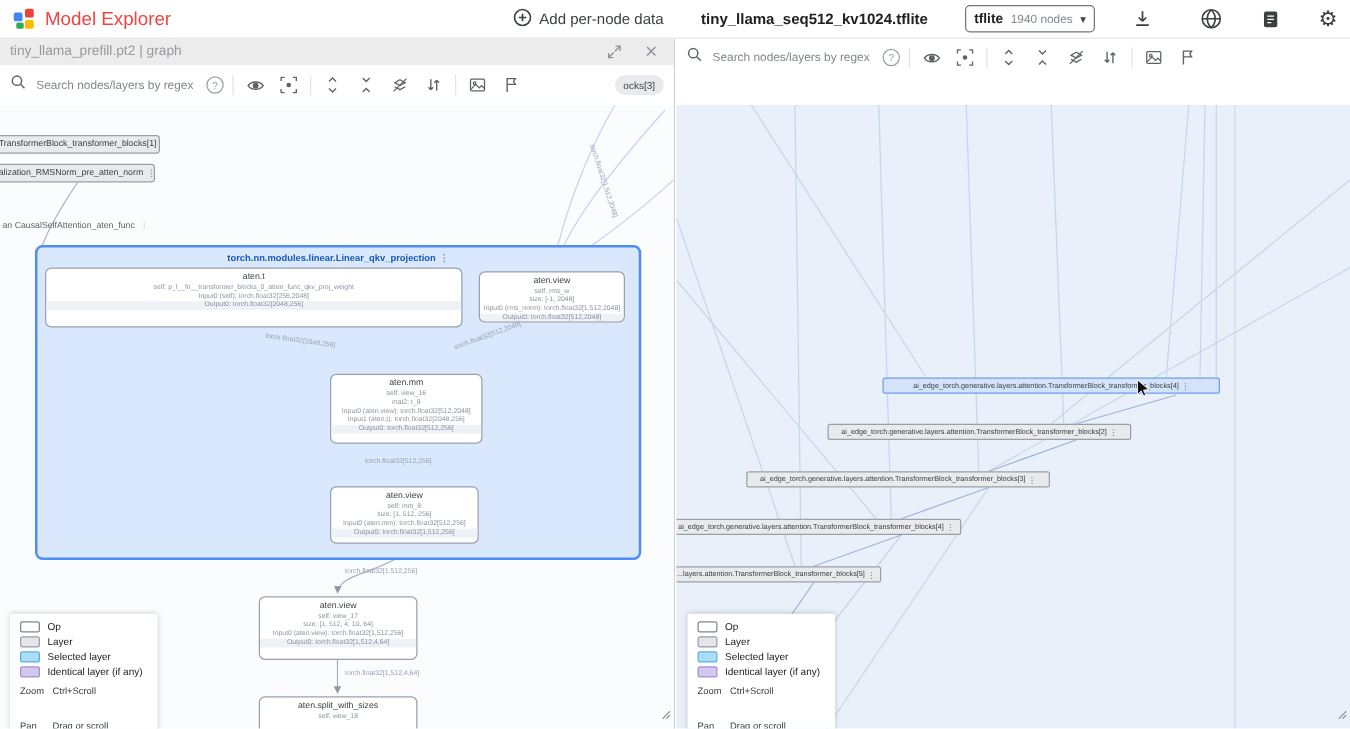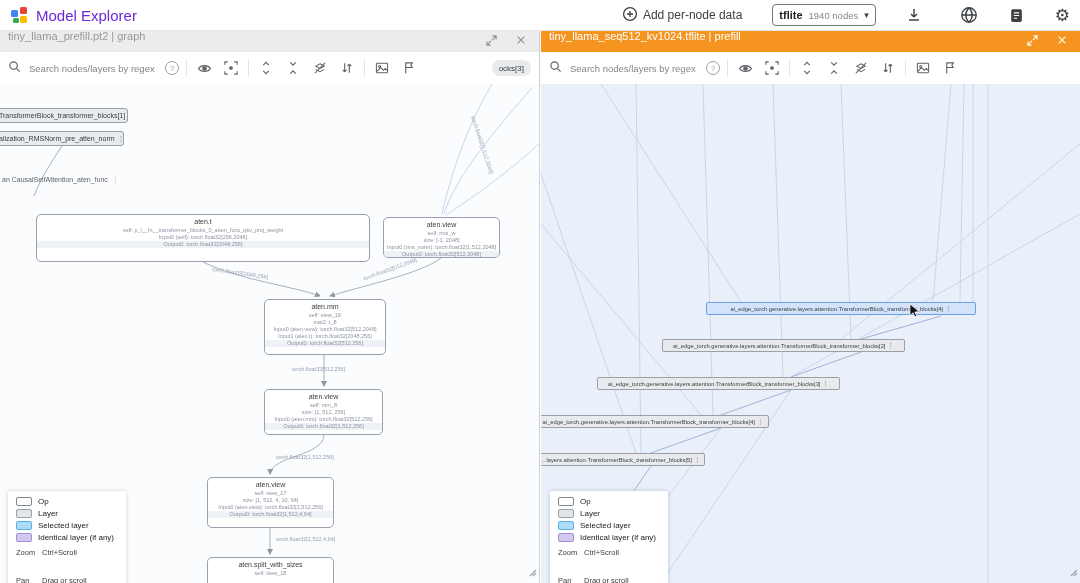--- a/index.html
+++ b/index.html
@@ -3,36 +3,36 @@
 <meta charset="utf-8">
 <style>
   html,body{margin:0;padding:0}
   body{width:1080px;height:583px;overflow:hidden;position:relative;background:#fff;
        font-family:"Liberation Sans",sans-serif;color:#202124}
   .abs{position:absolute}
   
   .topbar{position:absolute;left:0;top:0;width:1080px;height:30px;background:#fff;
           border-bottom:1px solid #e6e6e6;display:flex;align-items:center;z-index:30}
   .logo{margin-left:10px;display:flex;align-items:center}
-  .app-title{margin-left:8px;font-size:15px;color:#6d28d9}
+  .app-title{margin-left:8px;font-size:15px;color:#ef4444}
   .tb-right{position:absolute;right:10px;top:0;height:30px;display:flex;align-items:center;gap:30px}
   .addbtn{display:flex;align-items:center;gap:5px;font-size:12px;color:#3c4043;cursor:pointer}
   .modelfile{font-size:12px;font-weight:bold;color:#202124}
   .gsel{display:flex;align-items:center;gap:6px;border:1px solid #747775;border-radius:4px;
         height:20px;padding:0 6px;cursor:pointer}
   .gsel .gname{font-size:11px;font-weight:bold}
   .gsel .gcount{font-size:9.5px;color:#80868b}
   .gsel .caret{font-size:9px;color:#3c4043}
   .tbicon{display:flex;align-items:center;justify-content:center;cursor:pointer}
   .gearchar{font-size:17px;color:#3c4043;line-height:1}
   
   .panel{position:absolute;top:30px;height:553px;overflow:hidden;background:#fff}
   .panel.left{left:0;width:539px;border-right:1px solid #cfcfcf}
   .panel.right{left:541px;width:539px}
-  .phdr{height:22px;display:flex;align-items:flex-start;padding:0 8px;font-size:11px;gap:10px}
+  .phdr{height:22px;display:flex;align-items:center;padding:0 8px;font-size:11px;gap:10px}
   .left .phdr{background:#ececec;color:#97999c}
   .right .phdr{background:#f5941f;color:#fff}
   .hsp{flex:1}
   .ptb{height:32px;background:#fff;display:flex;align-items:center;padding:0 8px;gap:7px}
   .search{display:flex;align-items:center;gap:6px}
   .search input{border:none;outline:none;font-size:9.5px;width:128px;color:#202124;font-family:Liberation Sans, sans-serif;background:transparent}
   .search input::placeholder{color:#80868b}
   .helpc{width:12px;height:12px;border-radius:50%;border:1px solid #9aa0a6;color:#9aa0a6;
          font-size:8px;display:flex;align-items:center;justify-content:center;cursor:pointer}
   .vdiv{width:1px;height:16px;background:#e4e4e4}
@@ -93,20 +93,21 @@
   <div class="tb-right">
     <div class="addbtn">
       <span>
         <svg width="16" height="16" viewBox="0 0 16 16" fill="none" stroke="#3c4043" stroke-width="1.3">
           <circle cx="8" cy="8" r="6.4"></circle>
             <path d="M8 5v6M5 8h6"></path>
         </svg>
       </span>
       <span>Add per-node data</span>
     </div>
+    <span class="modelfile">tiny_llama_seq512_kv1024.tflite</span>
     <div class="gsel">
       <span class="gname">tflite</span>
       <span class="gcount">1940 nodes</span>
       <span class="caret">▾</span>
     </div>
     <span class="tbicon">
       <svg width="16" height="16" viewBox="0 0 16 16" fill="none" stroke="#3c4043" stroke-width="1.4">
         <path d="M8 2v8M8 10 5 7M8 10l3-3M3 13h10"></path>
       </svg>
     </span>
@@ -236,20 +237,25 @@
     </div>
     <div class="chip" style="left:-6px;top:47px;width:130px;height:15px">
       <span>alization_RMSNorm_pre_atten_norm</span>
       <span class="kb">⋮</span>
     </div>
     <div class="freelabel" style="left:2px;top:92px">
       <span>an CausalSelfAttention_aten_func</span>
       <span style="color:#9aa0a6">&nbsp;⋮</span>
     </div>
 
+    <div class="group" style="left:28px;top:112px;width:485px;height:252px">
+      <div class="gtitle">
+        <span>torch.nn.modules.linear.Linear_qkv_projection</span><span class="kb">⋮</span>
+      </div>
+    </div>
 
     <div class="node" style="left:36px;top:130px;width:334px;height:48px">
       <div class="nt">aten.t</div>
       <div class="nl">self: p_l__fn__transformer_blocks_0_atten_func_qkv_proj_weight</div>
       <div class="nl">Input0 (self): torch.float32[256,2048]</div>
       <div class="nl out">Output0: torch.float32[2048,256]</div>
     </div>
 
     <div class="node" style="left:383px;top:133px;width:117px;height:41px">
       <div class="nt">aten.view</div>
@@ -323,34 +329,20 @@
 
     <span class="resize">
       <svg width="10" height="10" viewBox="0 0 10 10" stroke="#9aa0a6" stroke-width="1.2">
         <path d="M9 3 3 9M9 6 6 9"></path>
       </svg>
     </span>
   </div>
 </div>
 
 <div class="panel right">
-  <div class="phdr">
-    <span>tiny_llama_seq512_kv1024.tflite | prefill</span>
-    <span class="hsp"></span>
-    <span class="tbi">
-      <svg width="11" height="11" viewBox="0 0 12 12" fill="none" stroke="#ffffff" stroke-width="1.2">
-        <path d="M7 1h4v4M11 1 6.5 5.5M5 11H1V7M1 11l4.5-4.5"></path>
-      </svg>
-    </span>
-    <span class="tbi">
-      <svg width="10" height="10" viewBox="0 0 12 12" stroke="#ffffff" stroke-width="1.3">
-        <path d="M2 2l8 8M10 2l-8 8"></path>
-      </svg>
-    </span>
-  </div>
 
   <div class="ptb">
     <div class="search">
       <span>
         <svg width="13" height="13" viewBox="0 0 14 14" fill="none" stroke="#5f6368" stroke-width="1.3">
           <circle cx="6" cy="6" r="4"></circle>
             <path d="M9 9l3.5 3.5"></path>
         </svg>
       </span>
       <input placeholder="Search nodes/layers by regex" style="">

